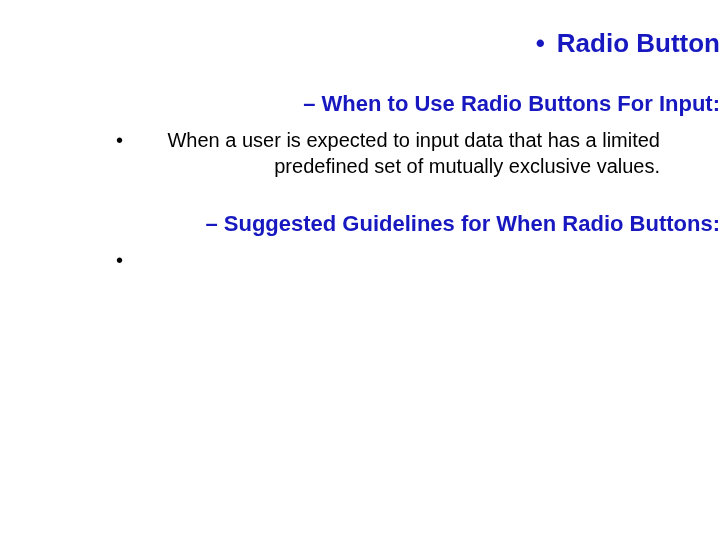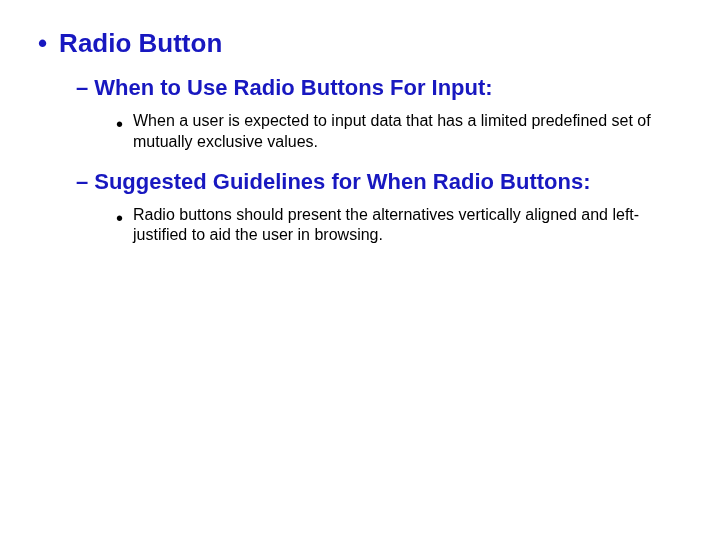--- a/index.html
+++ b/index.html
@@ -1,18 +1,19 @@
 <!DOCTYPE html>
 <html><head>
   <meta charset="utf-8">
   <style>
     * {
       margin: 0;
       padding: 0;
       box-sizing: border-box;
+      text-align: right;
     }
     body {
       width: 720px;
       height: 540px;
       background: #ffffff;
       font-family: Arial, Helvetica, sans-serif;
       padding: 28px 0 0 0;
       overflow: hidden;
     }
     .slide {
@@ -32,21 +33,21 @@
     .level1-bullet {
       color: #1818c0;
       font-size: 26px;
       font-weight: bold;
       display: inline-block;
       margin-right: 12px;
       vertical-align: top;
     }
     .level2 {
       margin-left: 76px;
-      margin-top: 16px;
+      margin-top: 32px;
       margin-bottom: 4px;
     }
     .level2-text {
       color: #1818c0;
       font-size: 22px;
       font-weight: bold;
       display: inline;
     }
     .level2-dash {
       color: #1818c0;
@@ -65,21 +66,21 @@
     }
     .level3-bullet {
       color: #000000;
       font-size: 20px;
       margin-right: 10px;
       line-height: 1.3;
       flex-shrink: 0;
     }
     .level3-text {
       color: #000000;
-      font-size: 16px;
+      font-size: 20px;
       line-height: 1.3;
     }
   </style>
 </head>
 <body>
 
 <div class="slide">
 
   <div class="level1">
     <span class="level1-bullet">•</span><span class="level1-text">Radio Button</span>
@@ -93,16 +94,15 @@
     <span class="level3-bullet">•</span>
     <span class="level3-text">When a user is expected to input data that has a limited predefined set of mutually exclusive values.</span>
   </div>
 
   <div class="level2">
     <span class="level2-dash">–</span><span class="level2-text">Suggested Guidelines for When Radio Buttons:</span>
   </div>
 
   <div class="level3">
     <span class="level3-bullet">•</span>
-    <span class="level3-text">Radio buttons should present the alternatives vertically aligned and left-justified to aid the user in browsing.</span>
   </div>
 
 </div>
 
 </body></html>

